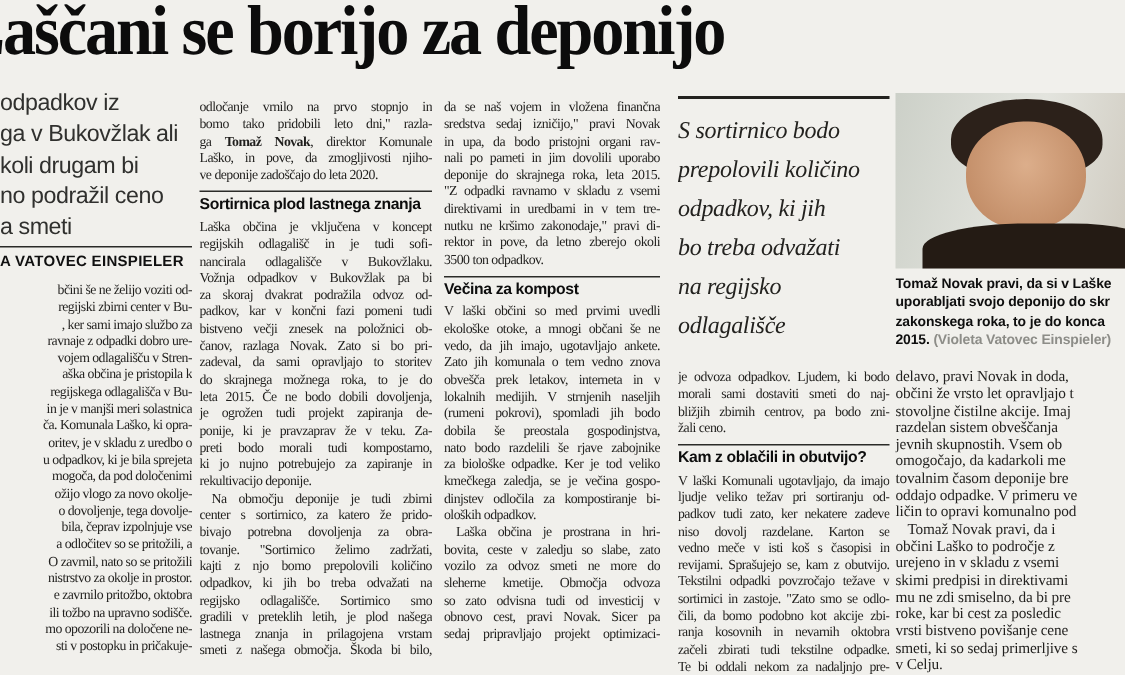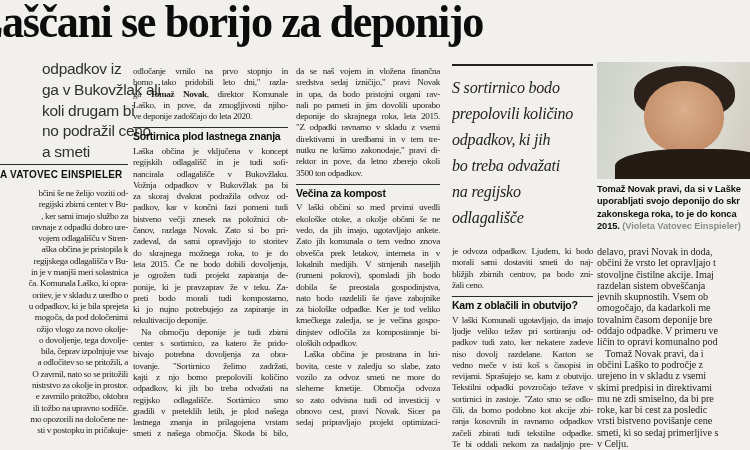--- a/index.html
+++ b/index.html
@@ -3,21 +3,21 @@
 <meta charset="utf-8">
 <style>
   html,body{margin:0;padding:0;background:#d8d6d0;}
   #page{position:relative;width:750px;height:450px;background:#f1f0ec;overflow:hidden;
         font-family:"Liberation Serif",serif;color:#1e1d1b;}
   
   #headline{position:absolute;left:-26px;top:-6px;margin:0;white-space:nowrap;
     font-family:"Liberation Serif",serif;font-weight:700;font-size:47px;letter-spacing:-1.5px;
     color:#0c0c0c;transform:scaleX(.94);transform-origin:0 0;}
   
-  #deck{position:absolute;left:0;top:59px;width:128px;padding-left:42px;}
+  #deck{position:absolute;left:0;top:59px;width:128px;}
   .deck-ln{font:15.5px/20.8px "Liberation Sans",sans-serif;letter-spacing:-.3px;color:#30302e;
     white-space:nowrap;overflow:hidden;}
   
   #byline{position:absolute;left:0;top:164px;width:128px;border-top:1px solid #2a2a27;
     padding-top:4px;font:bold 10px/12px "Liberation Sans",sans-serif;letter-spacing:.2px;
     color:#101010;white-space:nowrap;overflow:hidden;}
   
   .col{position:absolute;}
   #col1{left:0;top:188px;width:128px;}
   #col2{left:133px;top:66px;width:155px;}
@@ -135,21 +135,21 @@
       <div class="ln">in upa, da bodo pristojni organi rav-</div>
       <div class="ln">nali po pameti in jim dovolili uporabo</div>
       <div class="ln">deponije do skrajnega roka, leta 2015.</div>
       <div class="ln">"Z odpadki ravnamo v skladu z vsemi</div>
       <div class="ln">direktivami in uredbami in v tem tre-</div>
       <div class="ln">nutku ne kršimo zakonodaje," pravi di-</div>
       <div class="ln">rektor in pove, da letno zberejo okoli</div>
       <div class="ln end">3500 ton odpadkov.</div>
       <div class="subhead">Večina za kompost</div>
       <div class="ln">V laški občini so med prvimi uvedli</div>
-      <div class="ln">ekološke otoke, a okolje občani še ne</div>
+      <div class="ln">ekološke otoke, a mnogi občani še ne</div>
       <div class="ln">vedo, da jih imajo, ugotavljajo ankete.</div>
       <div class="ln">Zato jih komunala o tem vedno znova</div>
       <div class="ln">obvešča prek letakov, interneta in v</div>
       <div class="ln">lokalnih medijih. V strnjenih naseljih</div>
       <div class="ln">(rumeni pokrovi), spomladi jih bodo</div>
       <div class="ln">dobila še preostala gospodinjstva,</div>
       <div class="ln">nato bodo razdelili še rjave zabojnike</div>
       <div class="ln">za biološke odpadke. Ker je tod veliko</div>
       <div class="ln">kmečkega zaledja, se je večina gospo-</div>
       <div class="ln">dinjstev odločila za kompostiranje bi-</div>
@@ -180,21 +180,21 @@
       <div class="subhead">Kam z oblačili in obutvijo?</div>
       <div class="ln">V laški Komunali ugotavljajo, da imajo</div>
       <div class="ln">ljudje veliko težav pri sortiranju od-</div>
       <div class="ln">padkov tudi zato, ker nekatere zadeve</div>
       <div class="ln">niso dovolj razdelane. Karton se</div>
       <div class="ln">vedno meče v isti koš s časopisi in</div>
       <div class="ln">revijami. Sprašujejo se, kam z obutvijo.</div>
       <div class="ln">Tekstilni odpadki povzročajo težave v</div>
       <div class="ln">sortirnici in zastoje. "Zato smo se odlo-</div>
       <div class="ln">čili, da bomo podobno kot akcije zbi-</div>
-      <div class="ln">ranja kosovnih in ravnamo odpadkov</div>
+      <div class="ln">ranja kosovnih in nevarnih oktobra</div>
       <div class="ln">začeli zbirati tudi tekstilne odpadke.</div>
       <div class="ln">Te bi oddali nekom za nadaljnjo pre-</div>
     </div>
 
   <div id="photo">
     <div class="ph-hair"></div>
     <div class="ph-face"></div>
     <div class="ph-body"></div>
   </div>
 

